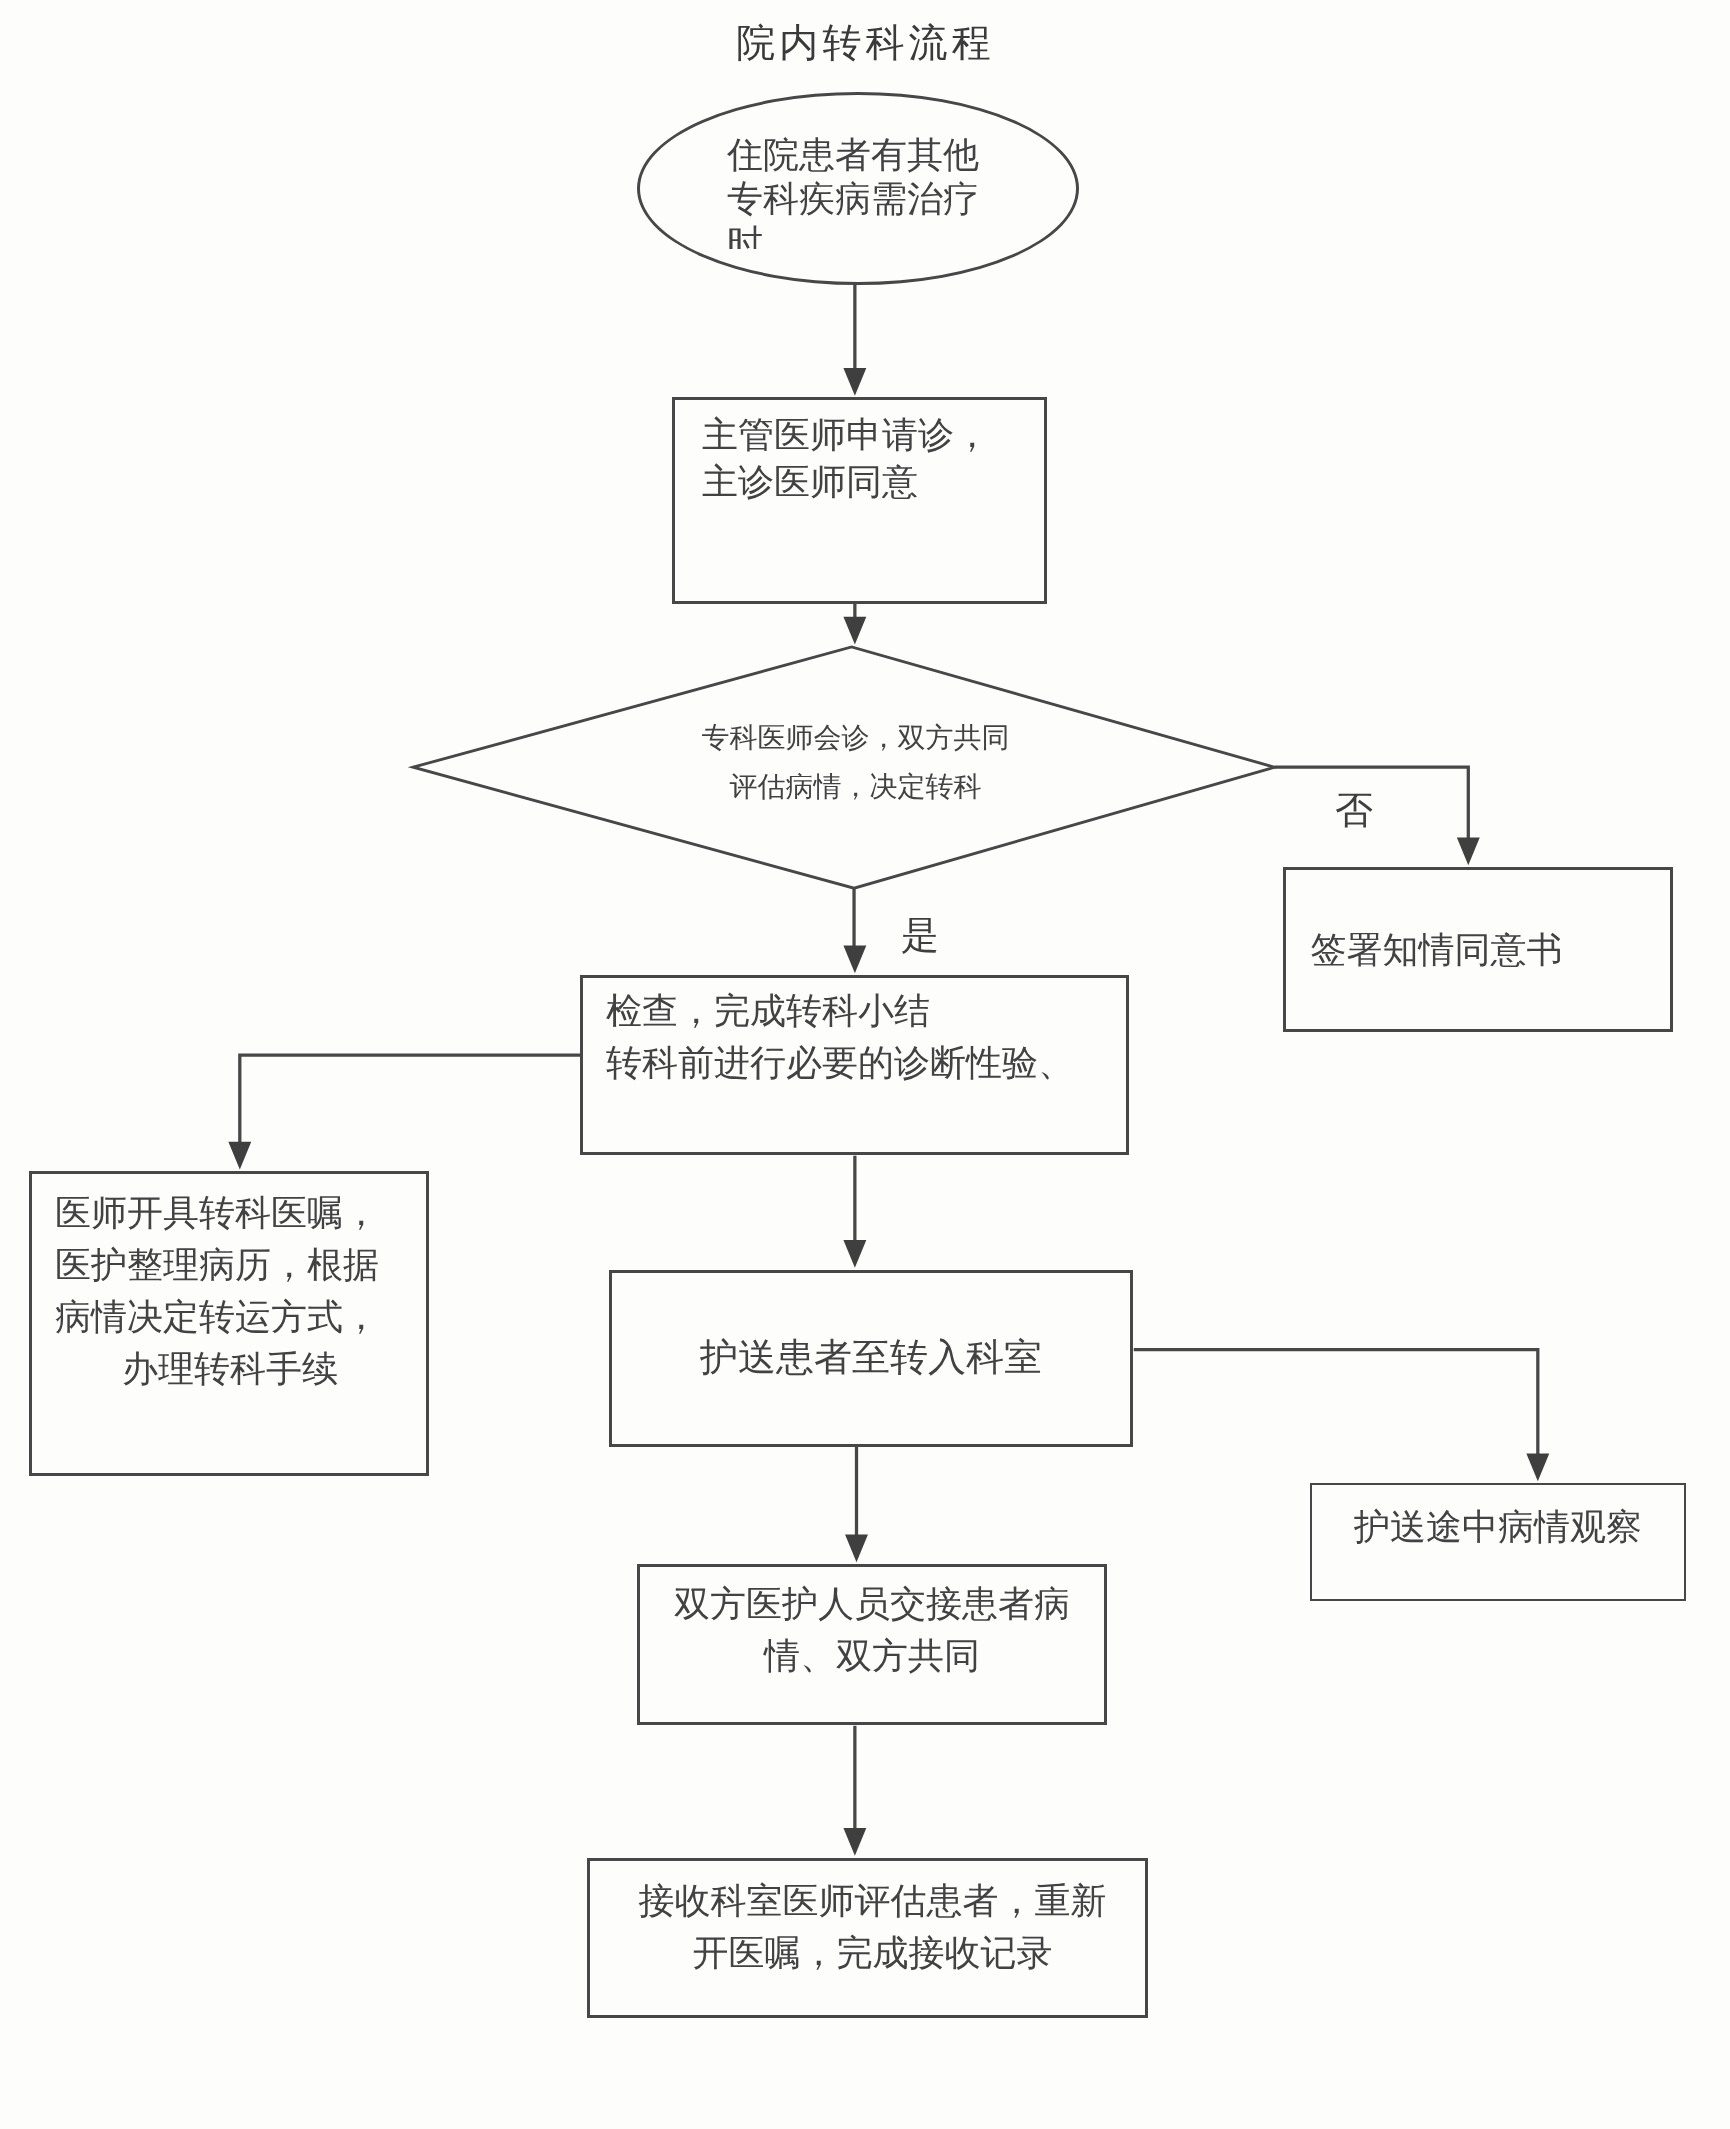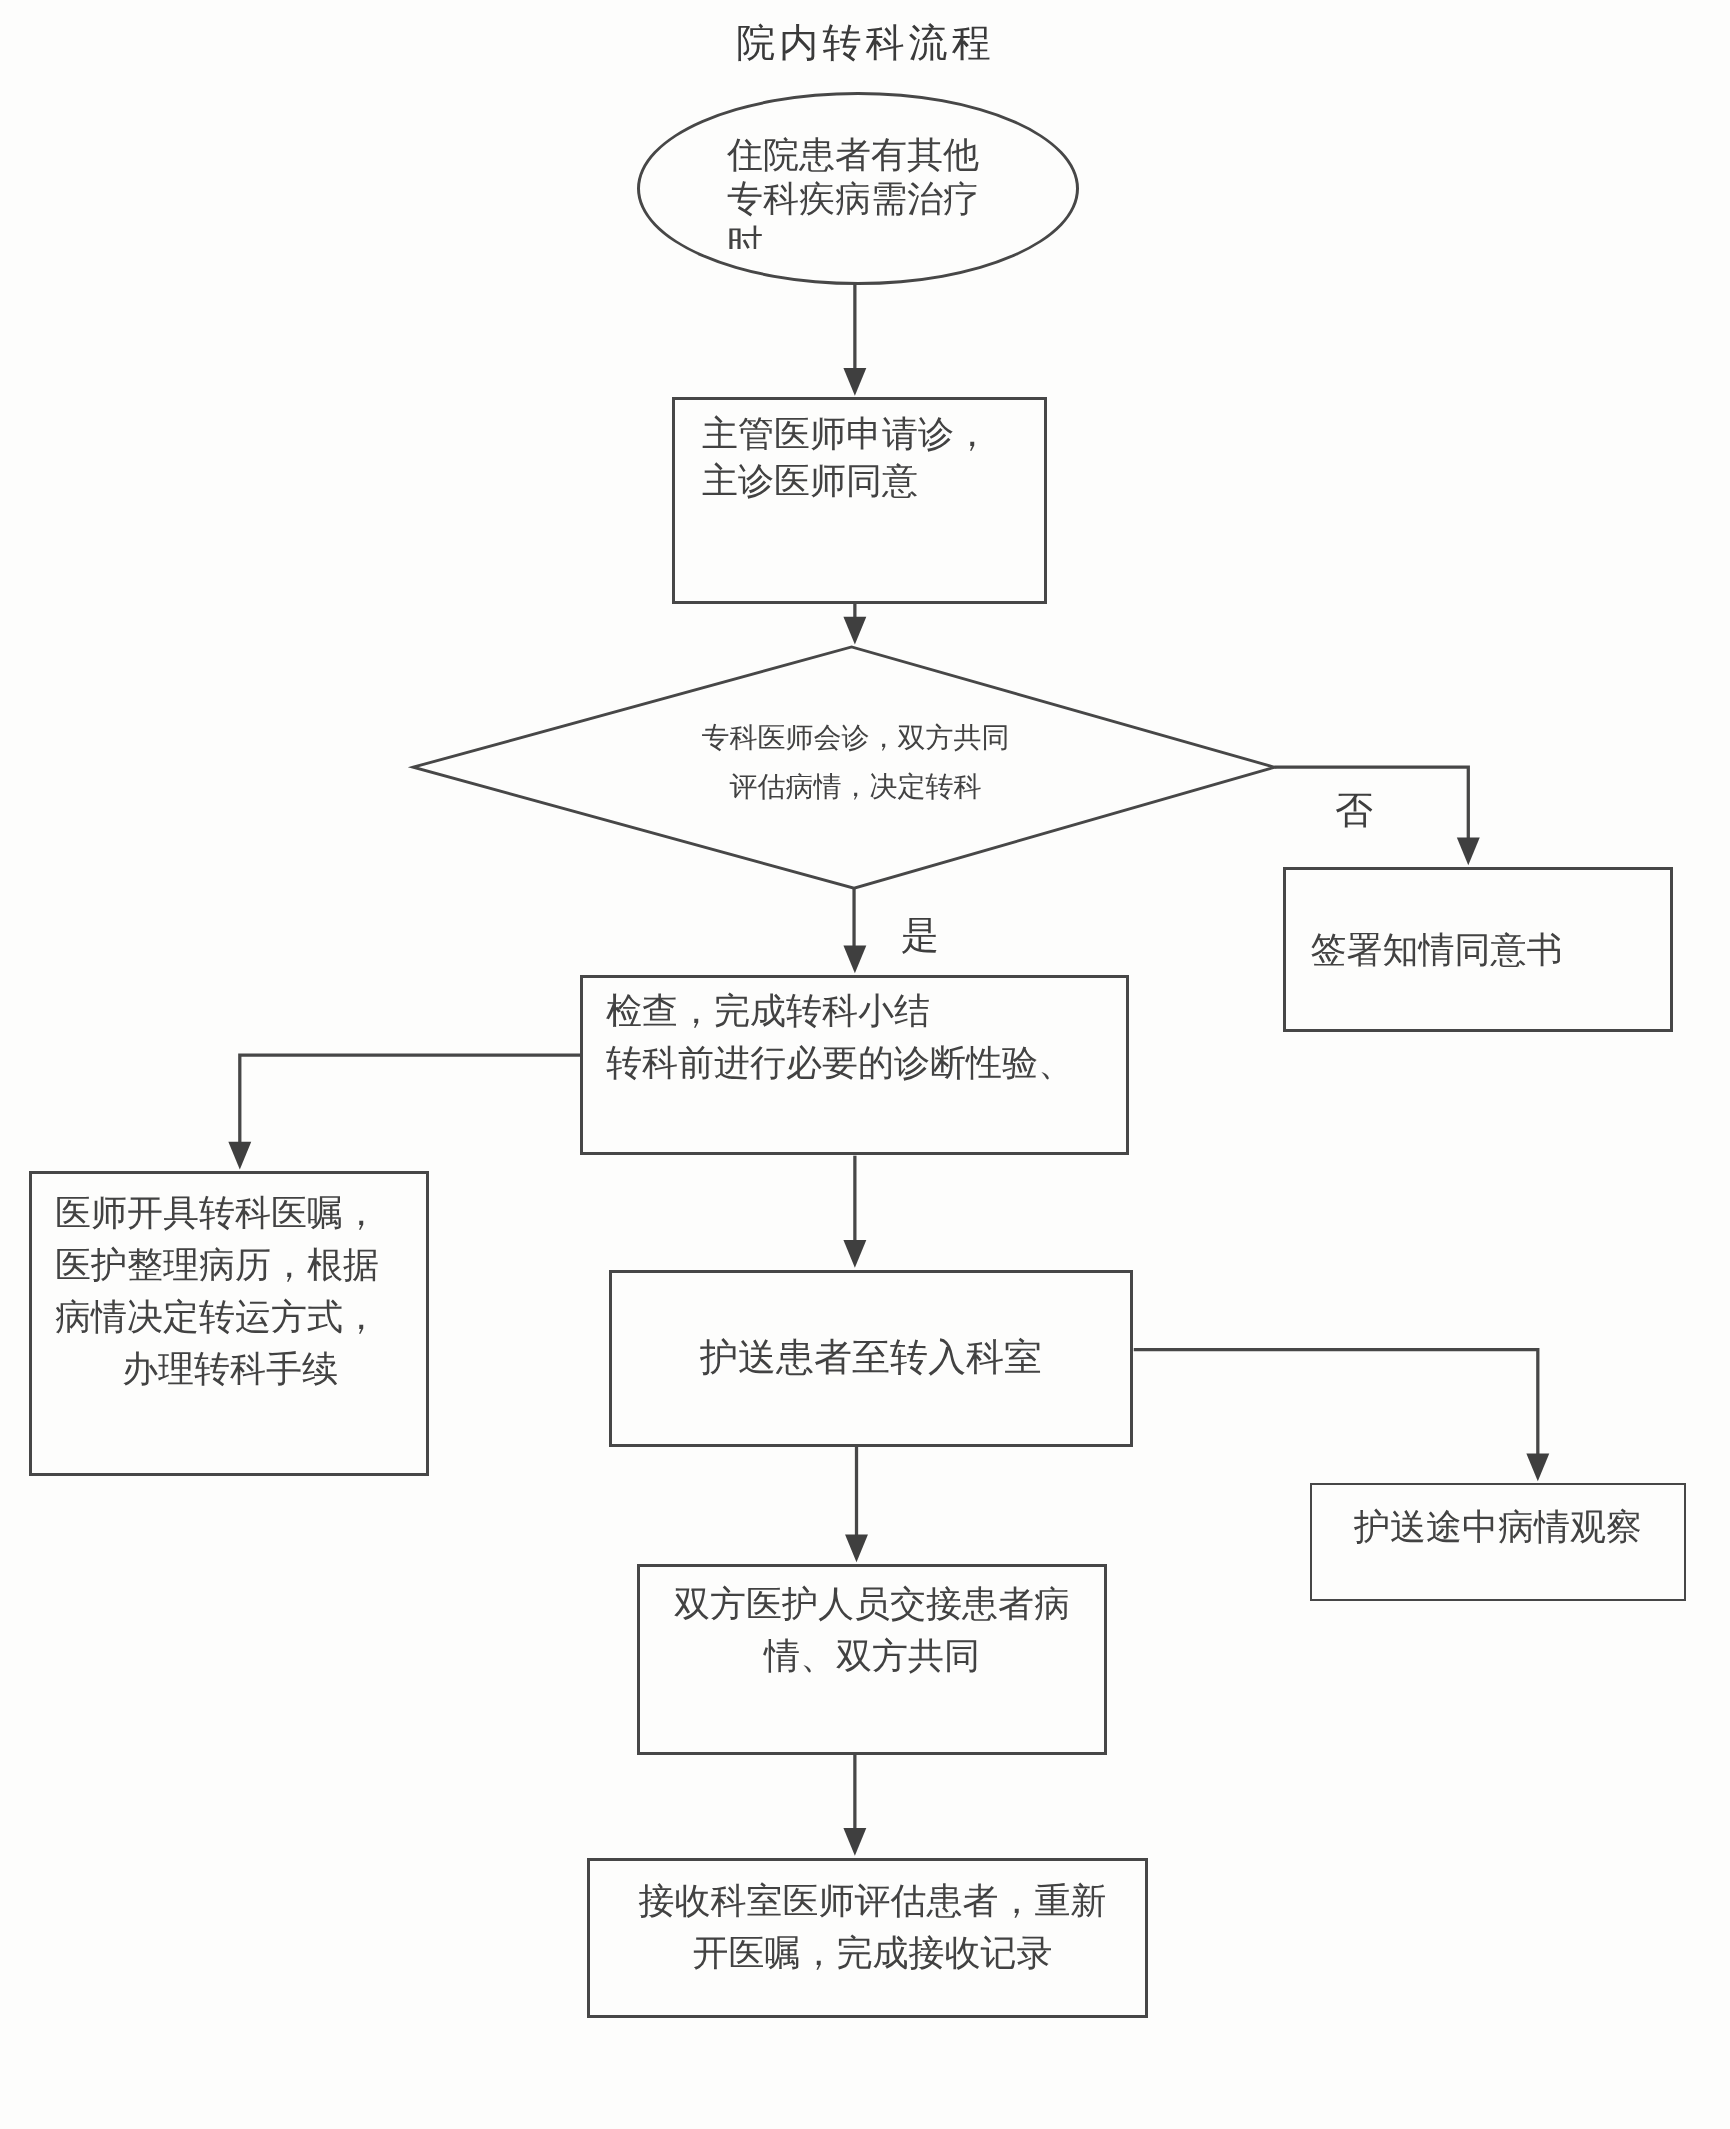--- a/index.html
+++ b/index.html
@@ -1,19 +1,19 @@
 <!DOCTYPE html>
 <html style="font-size:13px"><head>
 <meta charset="utf-8">
 <style>
   html,body { margin:0; padding:0; background:#ffffff; }
   .canvas {
     position:relative; width:1731px; height:2129px;
     background:#fdfdfc; overflow:hidden;
-    font-family:Liberation Serif, serif;
+    font-family:Liberation Sans, sans-serif;
     color:#3f3f3f;
   }
   .title {
     position:absolute; left:0; top:16.4px; width:1731px;
     text-align:center; font-size:39px; letter-spacing:4.1px; color:#3a3a3a;
   }
   svg.wires { position:absolute; left:0; top:0; }
   .node {
     position:absolute; box-sizing:border-box;
     background:#fdfdfc; border:3.3px solid #474747;
@@ -25,21 +25,21 @@
     overflow:hidden; background:#fdfdfc;
   }
   .ellipse-text { position:absolute; left:87px; top:38px; font-size:36px; line-height:44px; color:#424242; }
   .clip-line { height:28px; overflow:hidden; }
   #n-apply    { left:672px;  top:397px;  width:375px; height:207px; padding:10.6px 14.7px 0 27px; line-height:47px; }
   #n-consent  { left:1283px; top:867px; width:390px; height:165px; padding:61px 8.2px 0 24.5px; line-height:38px; }
   #n-prepare  { left:580px;  top:975px; width:549px; height:180px; padding:7.4px 11.5px 0 23px; }
   #n-orders   { left:29px;   top:1171px; width:400px; height:305px; padding:13px 21px 0 23px; }
   #n-escort   { left:609px;  top:1270px; width:524px; height:177px; padding-top:65px; text-align:center; line-height:39px; font-size:38px; }
   #n-observe  { left:1310px; top:1483px; width:376px; height:118px; padding-top:23px; text-align:center; line-height:38px; border-width:2.5px; }
-  #n-handover { left:637px;  top:1564px; width:470px; height:191px; padding:10.6px 6.5px 0 6.5px; text-align:center; }
+  #n-handover { left:637px;  top:1564px; width:470px; height:161px; padding:10.6px 6.5px 0 6.5px; text-align:center; }
   #n-receive  { left:587px;  top:1858px; width:561px; height:160px; padding:14px 14.7px 0 24.5px;text-align:center; }
   .center-line { text-align:center; }
   .diamond-text {
     position:absolute; left:553px; top:713px; width:605px;
     text-align:center; font-size:28px; line-height:49px; color:#424242;
   }
   .edge-label { position:absolute; font-size:38px; color:#3e3e3e; }
   #l-yes { left:901px; top:910px; }
   #l-no  { left:1335px; top:785px; }
 </style>

